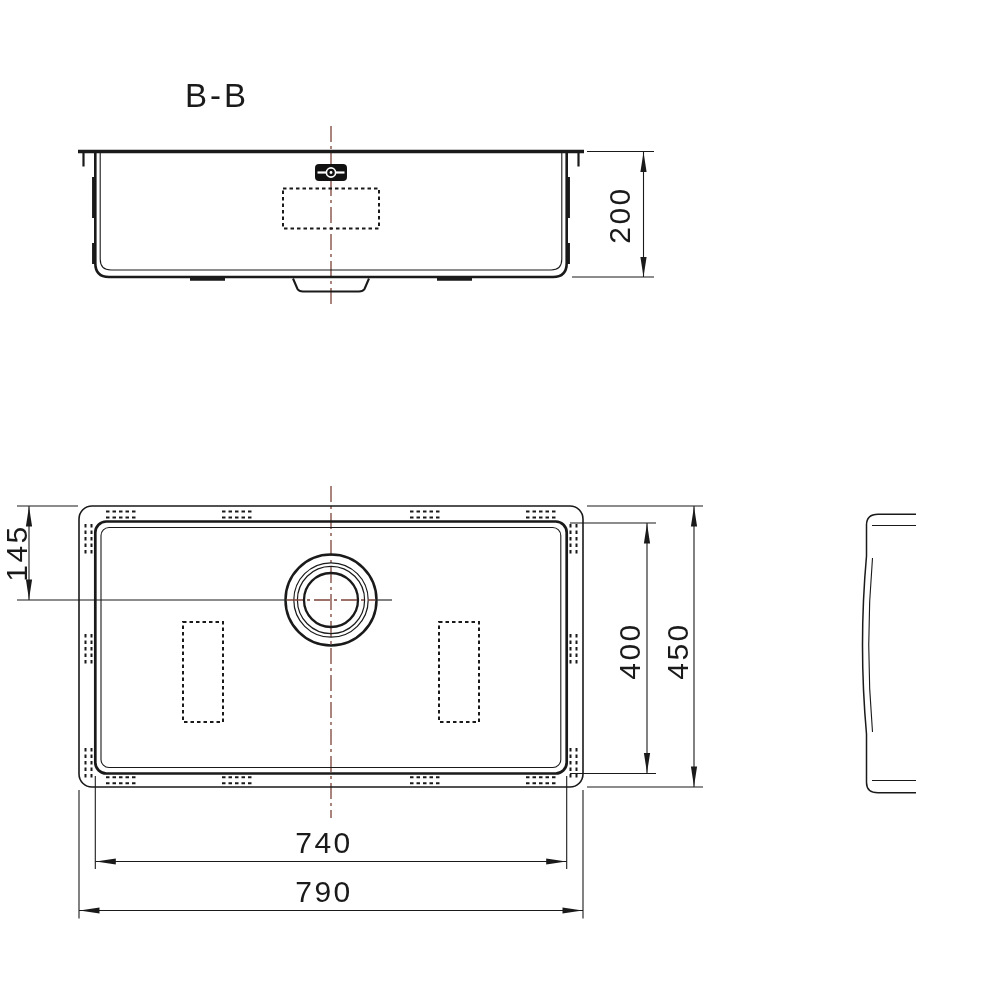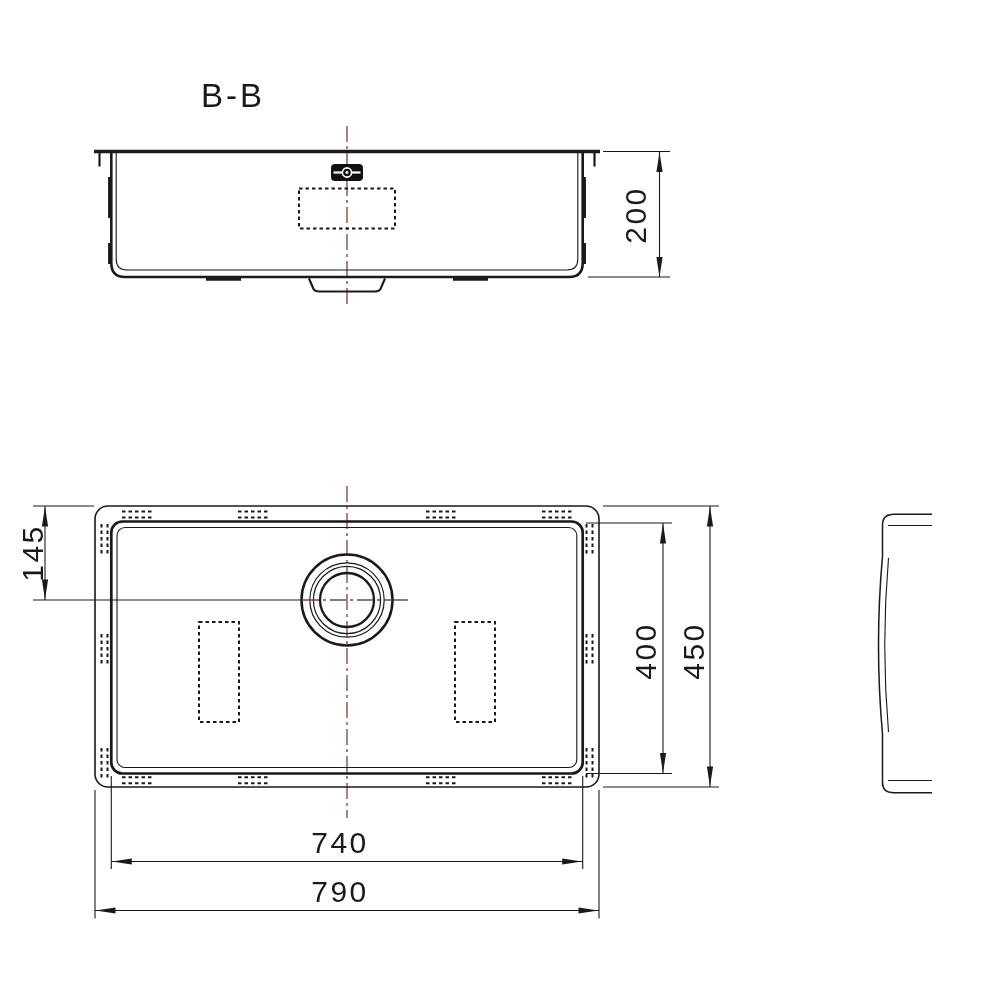--- a/index.html
+++ b/index.html
@@ -1,16 +1,16 @@
 <!DOCTYPE html>
 <html><head>
 <meta charset="utf-8">
 <style>
   html,body{margin:0;padding:0;background:#ffffff;}
-  .canvas-wrap{position:relative;width:916px;height:1000px;background:#fff;overflow:hidden;padding-left:16px;}
+  .canvas-wrap{position:relative;width:916px;height:1000px;background:#fff;overflow:hidden;}
   svg{display:block;}
   .ln{stroke:#1a1a1a;fill:none;stroke-linecap:butt;}
   .xthick{stroke-width:3.6;}
   .med{stroke-width:1.6;}
   .thin{stroke-width:1.1;}
   .dash{stroke:#1a1a1a;fill:none;stroke-width:2;stroke-dasharray:3.5 3;}
   .cline{stroke:#7c4338;fill:none;stroke-width:1.3;stroke-dasharray:16 4 3 4;}
   .arrow{fill:#1a1a1a;stroke:none;}
   .dimtxt{font-family:"Liberation Sans", sans-serif;font-size:30px;fill:#1a1a1a;letter-spacing:2.5px;}
   .titletxt{font-family:"Liberation Sans", sans-serif;font-size:33px;fill:#1a1a1a;letter-spacing:3px;}

